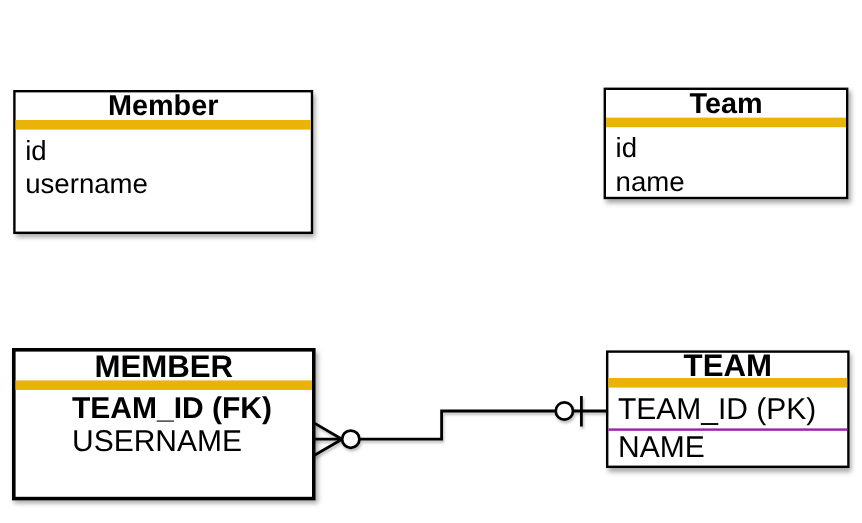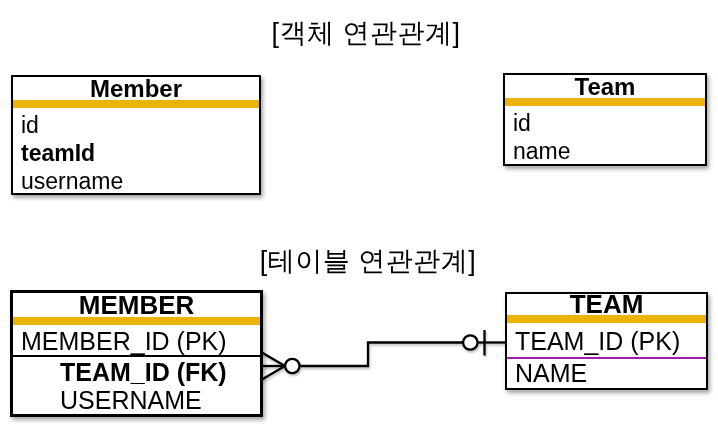--- a/index.html
+++ b/index.html
@@ -72,44 +72,40 @@
     position:absolute;left:0;top:0;
     pointer-events:none;
     filter:drop-shadow(1px 2px 1px rgba(0,0,0,0.25));
   }
 </style>
 </head>
 <body>
 
 <div class="stage">
 
-  <div class="section-title title-object">[객체 연관관계]</div>
 
   <div class="erd-box box-member-obj">
     <div class="hdr">Member</div>
     <div class="cell">
       <div>id</div>
-      <div class="bold">teamId</div>
       <div>username</div>
     </div>
   </div>
 
   <div class="erd-box box-team-obj">
     <div class="hdr">Team</div>
     <div class="cell">
       <div>id</div>
       <div>name</div>
     </div>
   </div>
 
-  <div class="section-title title-table">[테이블 연관관계]</div>
 
   <div class="erd-box box-member-tbl">
     <div class="hdr">MEMBER</div>
-    <div class="row row-sep">MEMBER_ID (PK)</div>
     <div class="cell">
       <div class="bold">TEAM_ID (FK)</div>
       <div>USERNAME</div>
     </div>
   </div>
 
   <div class="erd-box box-team-tbl">
     <div class="hdr">TEAM</div>
     <div class="row row-sep">TEAM_ID (PK)</div>
     <div class="row row-last">NAME</div>

